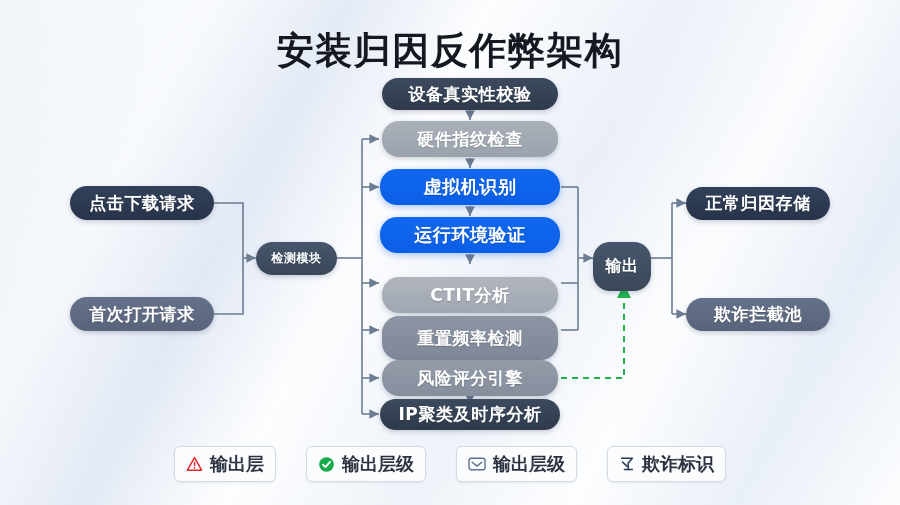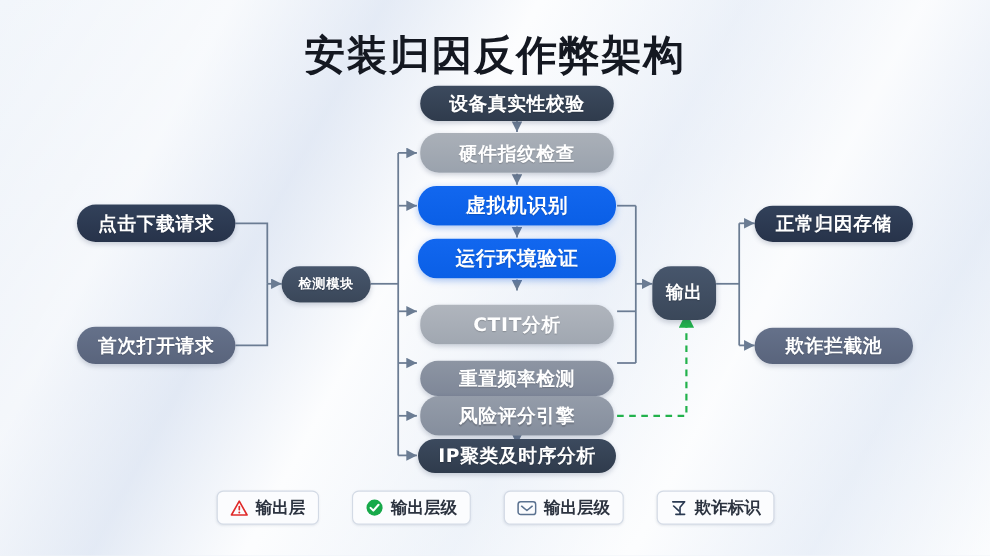--- a/index.html
+++ b/index.html
@@ -48,21 +48,21 @@
         box-shadow:0 2px 7px rgba(15,90,220,0.35);}
   svg#wires{position:absolute;left:0;top:0;width:900px;height:505px;pointer-events:none;}
   #legend{
     position:absolute;left:0;top:446px;width:900px;
     display:flex;justify-content:center;align-items:center;gap:30px;
   }
   .legend-item{
     display:flex;align-items:center;gap:7px;
     background:#fbfcfe;border:1px solid #d3dae5;border-radius:6px;
     padding:5px 11px;box-shadow:0 1px 2px rgba(60,80,110,0.10);
-    font-size:15px;font-weight:600;color:#2c3340;
+    font-size:18px;font-weight:600;color:#2c3340;
     font-family:"DejaVu Sans","Liberation Sans",sans-serif;white-space:nowrap;
   }
   .legend-item svg{display:block;}
 </style>
 </head>
 <body>
 
 <div id="stage">
 
   <div id="title">安装归因反作弊架构</div>
@@ -134,21 +134,21 @@
   </div>
   <div class="node blue" style="left:380px;top:169px;width:180px;height:36px;font-size:18px;">
     <span>虚拟机识别</span>
   </div>
   <div class="node blue" style="left:380px;top:217px;width:180px;height:36px;font-size:18px;">
     <span>运行环境验证</span>
   </div>
   <div class="node gray2" style="left:382px;top:265px;width:176px;height:36px;">
     <span>CTIT分析</span>
   </div>
-  <div class="node gray3" style="left:382px;top:328px;width:176px;height:32px;font-family:Liberation Serif, serif;">
+  <div class="node gray3" style="left:382px;top:316px;width:176px;height:44px;font-family:Liberation Serif, serif;">
     <span>重置频率检测</span>
   </div>
   <div class="node gray4" style="left:382px;top:360px;width:176px;height:36px;">
     <span>风险评分引擎</span>
   </div>
   <div class="node darkest" style="left:380px;top:399px;width:180px;height:31px;">
     <span>IP聚类及时序分析</span>
   </div>
 
   <div class="node dark" style="left:593px;top:242px;width:58px;height:49px;font-size:16px;">

